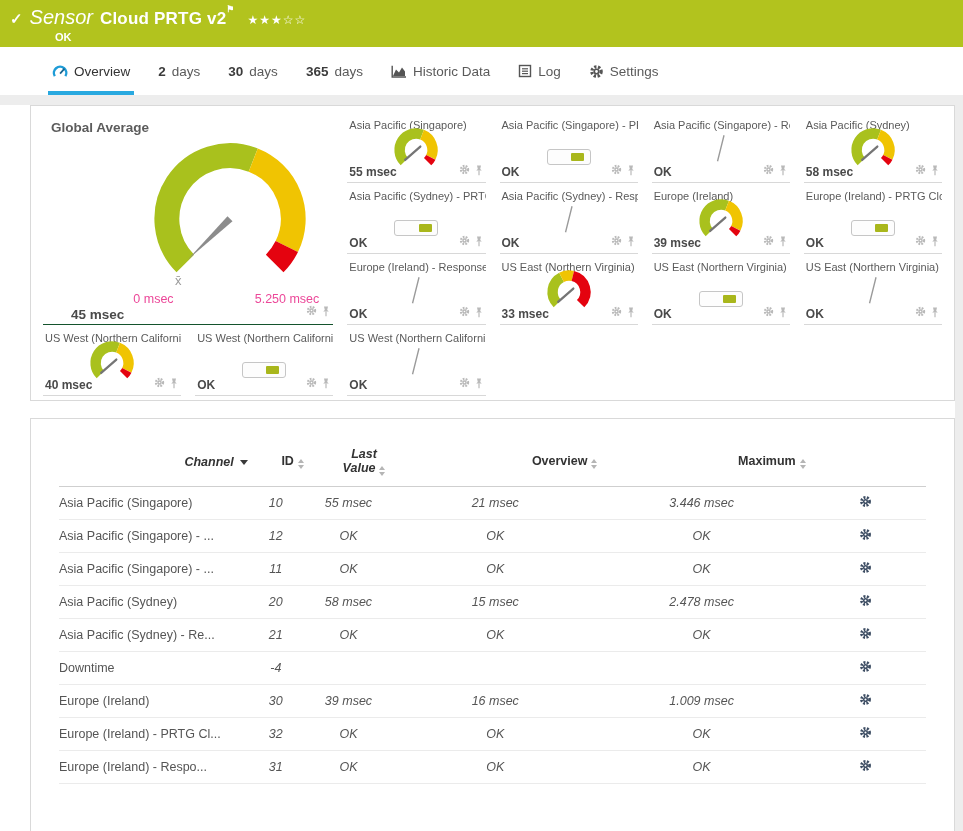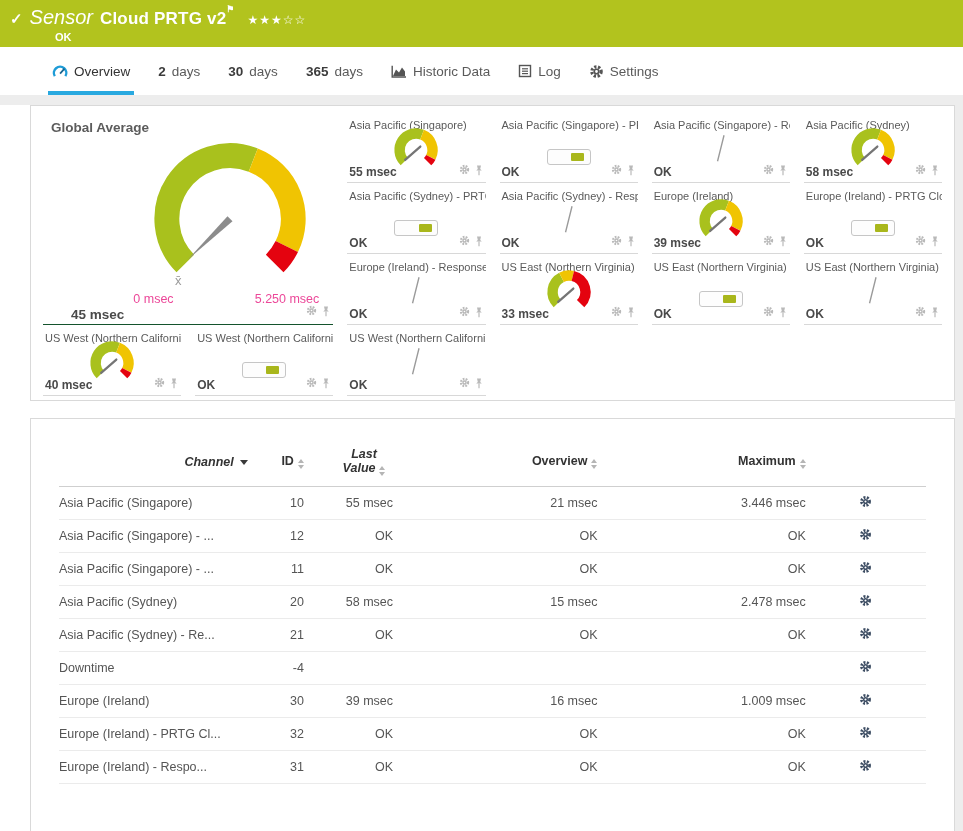--- a/index.html
+++ b/index.html
@@ -57,21 +57,21 @@
   .channels th { font-size:12.5px; font-weight:bold; color:#333; text-align:right; vertical-align:middle;
                  padding:4px 0 10px 0; border-bottom:1px solid #cfcfcf; }
   .channels th.col-channel { text-align:right; width:200px;font-style:italic; }
   .channels th.col-id { width:60px; }
   .channels th.col-last { width:92px;font-style:italic; }
   .channels th.col-min { width:218px; }
   .channels th.col-max { width:222px; }
   .channels th.col-gear { width:130px; }
   .th-last-inner { display:inline-block; width:58px; text-align:center; }
   .channels td { font-size:12.5px; color:#555; height:33px; border-bottom:1px solid #ebebeb; padding:0; }
-  .channels td.num { text-align:right; }
+  .channels td.num { text-align:center;font-style:italic; }
   .channels td.icon-cell { text-align:center; }
   .sort { display:inline-flex; flex-direction:column; gap:2px; margin-left:4px; vertical-align:2px; }
   .sort i { width:0; height:0; border-left:3.5px solid transparent; border-right:3.5px solid transparent; display:block; }
   .sort .up { border-bottom:4px solid #b5b5b5; }
   .sort .dn { border-top:4px solid #b5b5b5; }
   .caret-down { display:inline-block; width:0; height:0; border-left:4px solid transparent; border-right:4px solid transparent;
                 border-top:5px solid #3a3a3a; margin-left:6px; vertical-align:1px; }
   .gear-small { color:#b9b9b9; }
   .gear-row { color:#3d4d63; }
   .pin-small svg { display:block; }

